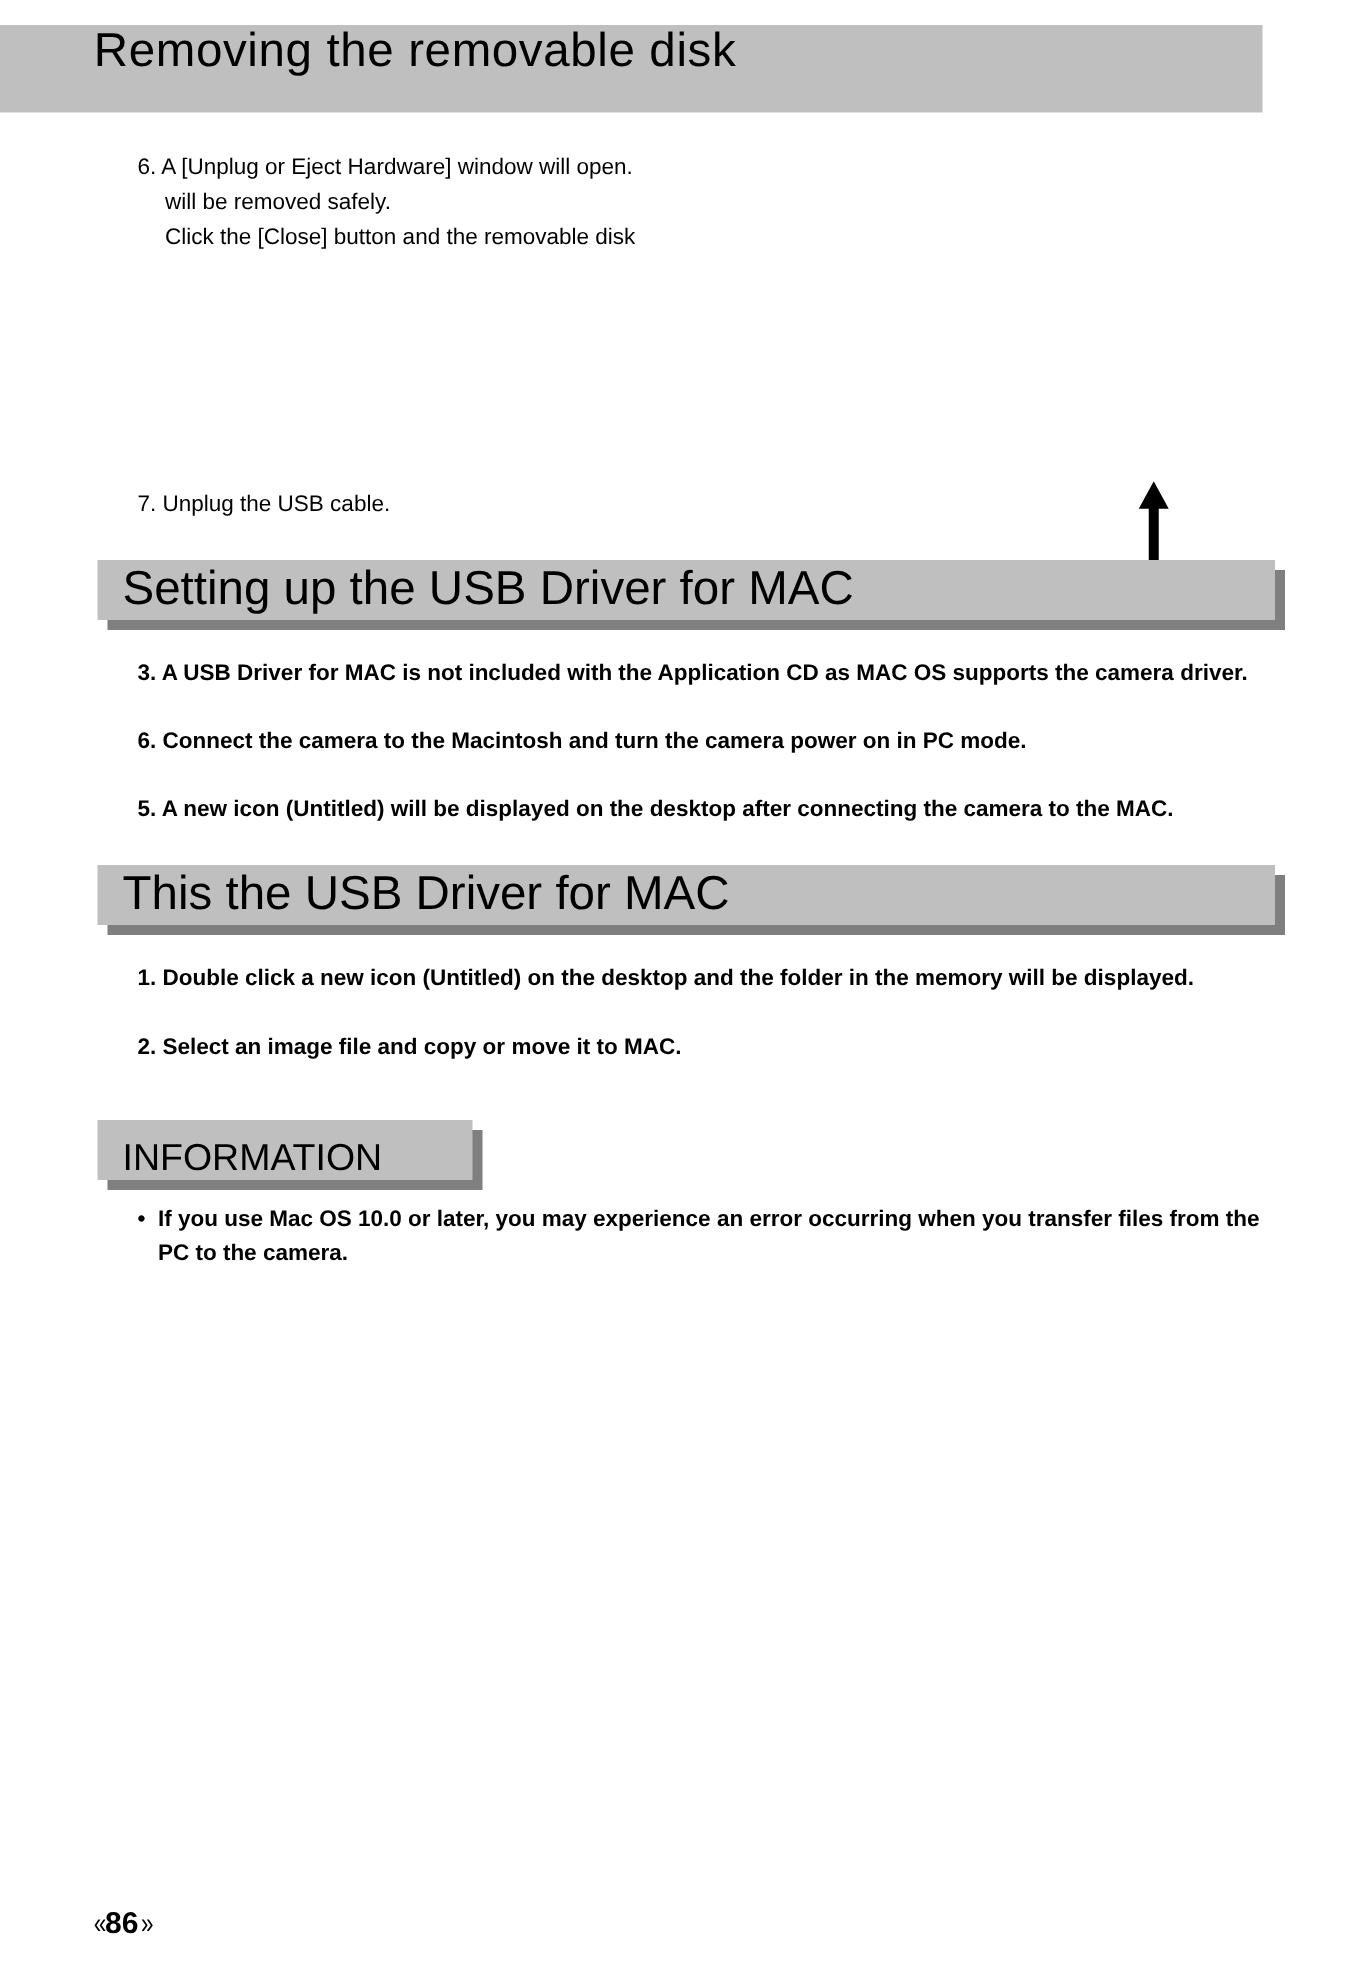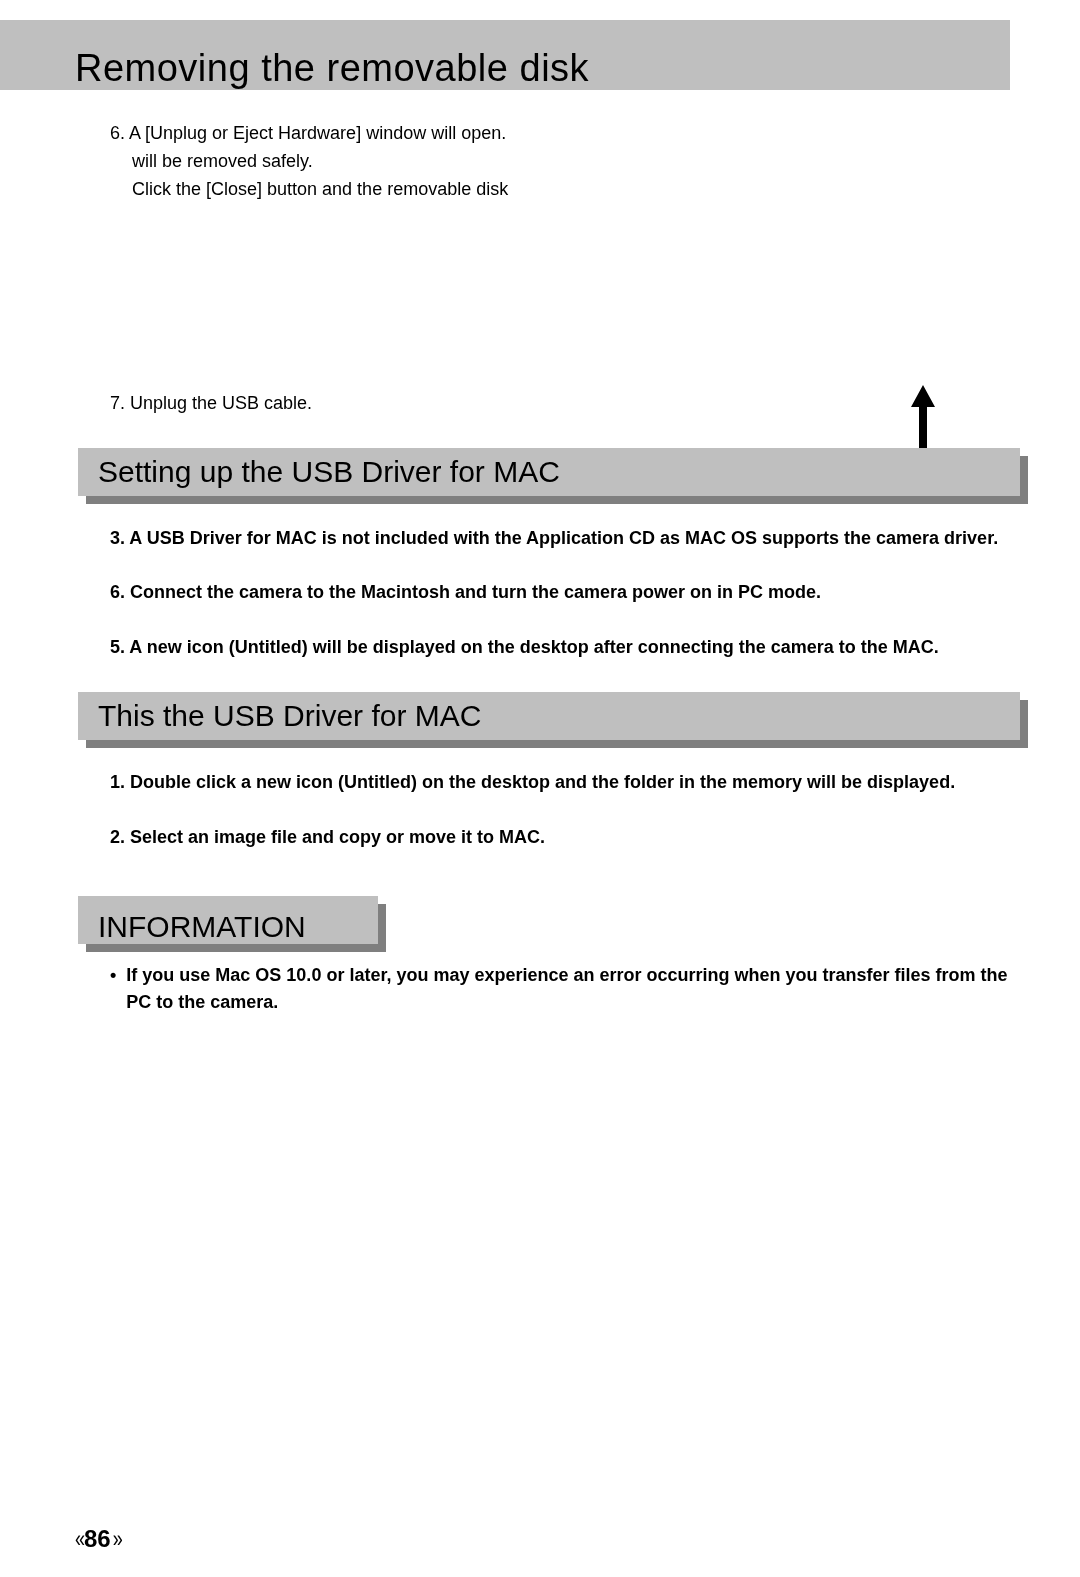--- a/index.html
+++ b/index.html
@@ -1,29 +1,29 @@
 <!DOCTYPE html>
 <html><head>
 <meta charset="utf-8">
 <style>
   html,body{margin:0;padding:0;background:#fff;font-family:Arial,Helvetica,sans-serif;color:#000}
   .page{width:1080px;height:1577px;position:relative;box-sizing:border-box;padding:0 0 0 0}
-  .page-title-bar{background:#bfbfbf;height:70px;margin:20px 70px 0 0;display:flex;align-items:flex-end;padding-left:75px}
+  .page-title-bar{background:#bfbfbf;height:70px;margin:20px 70px 0 0;display:flex;align-items:flex-start;padding-left:75px}
   .page-title-bar span{font-size:38px;letter-spacing:.5px}
   .body-col{padding:30px 70px 0 110px}
   .step{font-weight:normal;font-size:18px;line-height:1.55;margin-bottom:26px}
   .step-indent{padding-left:22px}
   .gap-large{height:160px}
   .click-arrow-wrap{position:absolute;right:128px;top:365px;display:flex;flex-direction:column;align-items:center}
   .arrow-svg{width:28px;height:70px}
   .click-label{font-weight:bold;font-size:16px;margin-top:4px}
   .section-banner{position:relative;margin:30px 60px 0 78px}
   .section-banner .shadow{position:absolute;left:8px;top:8px;right:-8px;height:48px;background:#7f7f7f}
   .section-banner .front{position:relative;background:#bfbfbf;height:48px;display:flex;align-items:center;padding-left:20px}
-  .section-banner .front span{font-size:30px}
+  .section-banner .front span{font-size:38px}
   .info-banner{position:relative;margin:44px 0 0 78px;width:300px}
   .info-banner .shadow{position:absolute;left:8px;top:8px;right:-8px;height:48px;background:#7f7f7f}
   .info-banner .front{position:relative;background:#bfbfbf;height:48px;display:flex;align-items:flex-end;padding-left:20px}
   .info-banner .front span{font-size:30px}
   .list-block{padding:28px 60px 0 110px}
   .list-item{font-weight:bold;font-size:18px;line-height:1.6;margin-bottom:26px;text-align:justify}
   .info-block{padding:18px 60px 0 110px}
   .info-item{font-weight:bold;font-size:18px;line-height:1.55;display:flex;gap:10px}
   .info-item .bullet{flex:0 0 auto}
   .page-num{position:absolute;left:75px;bottom:44px;font-weight:bold;font-size:24px;display:flex;align-items:center;gap:2px}

